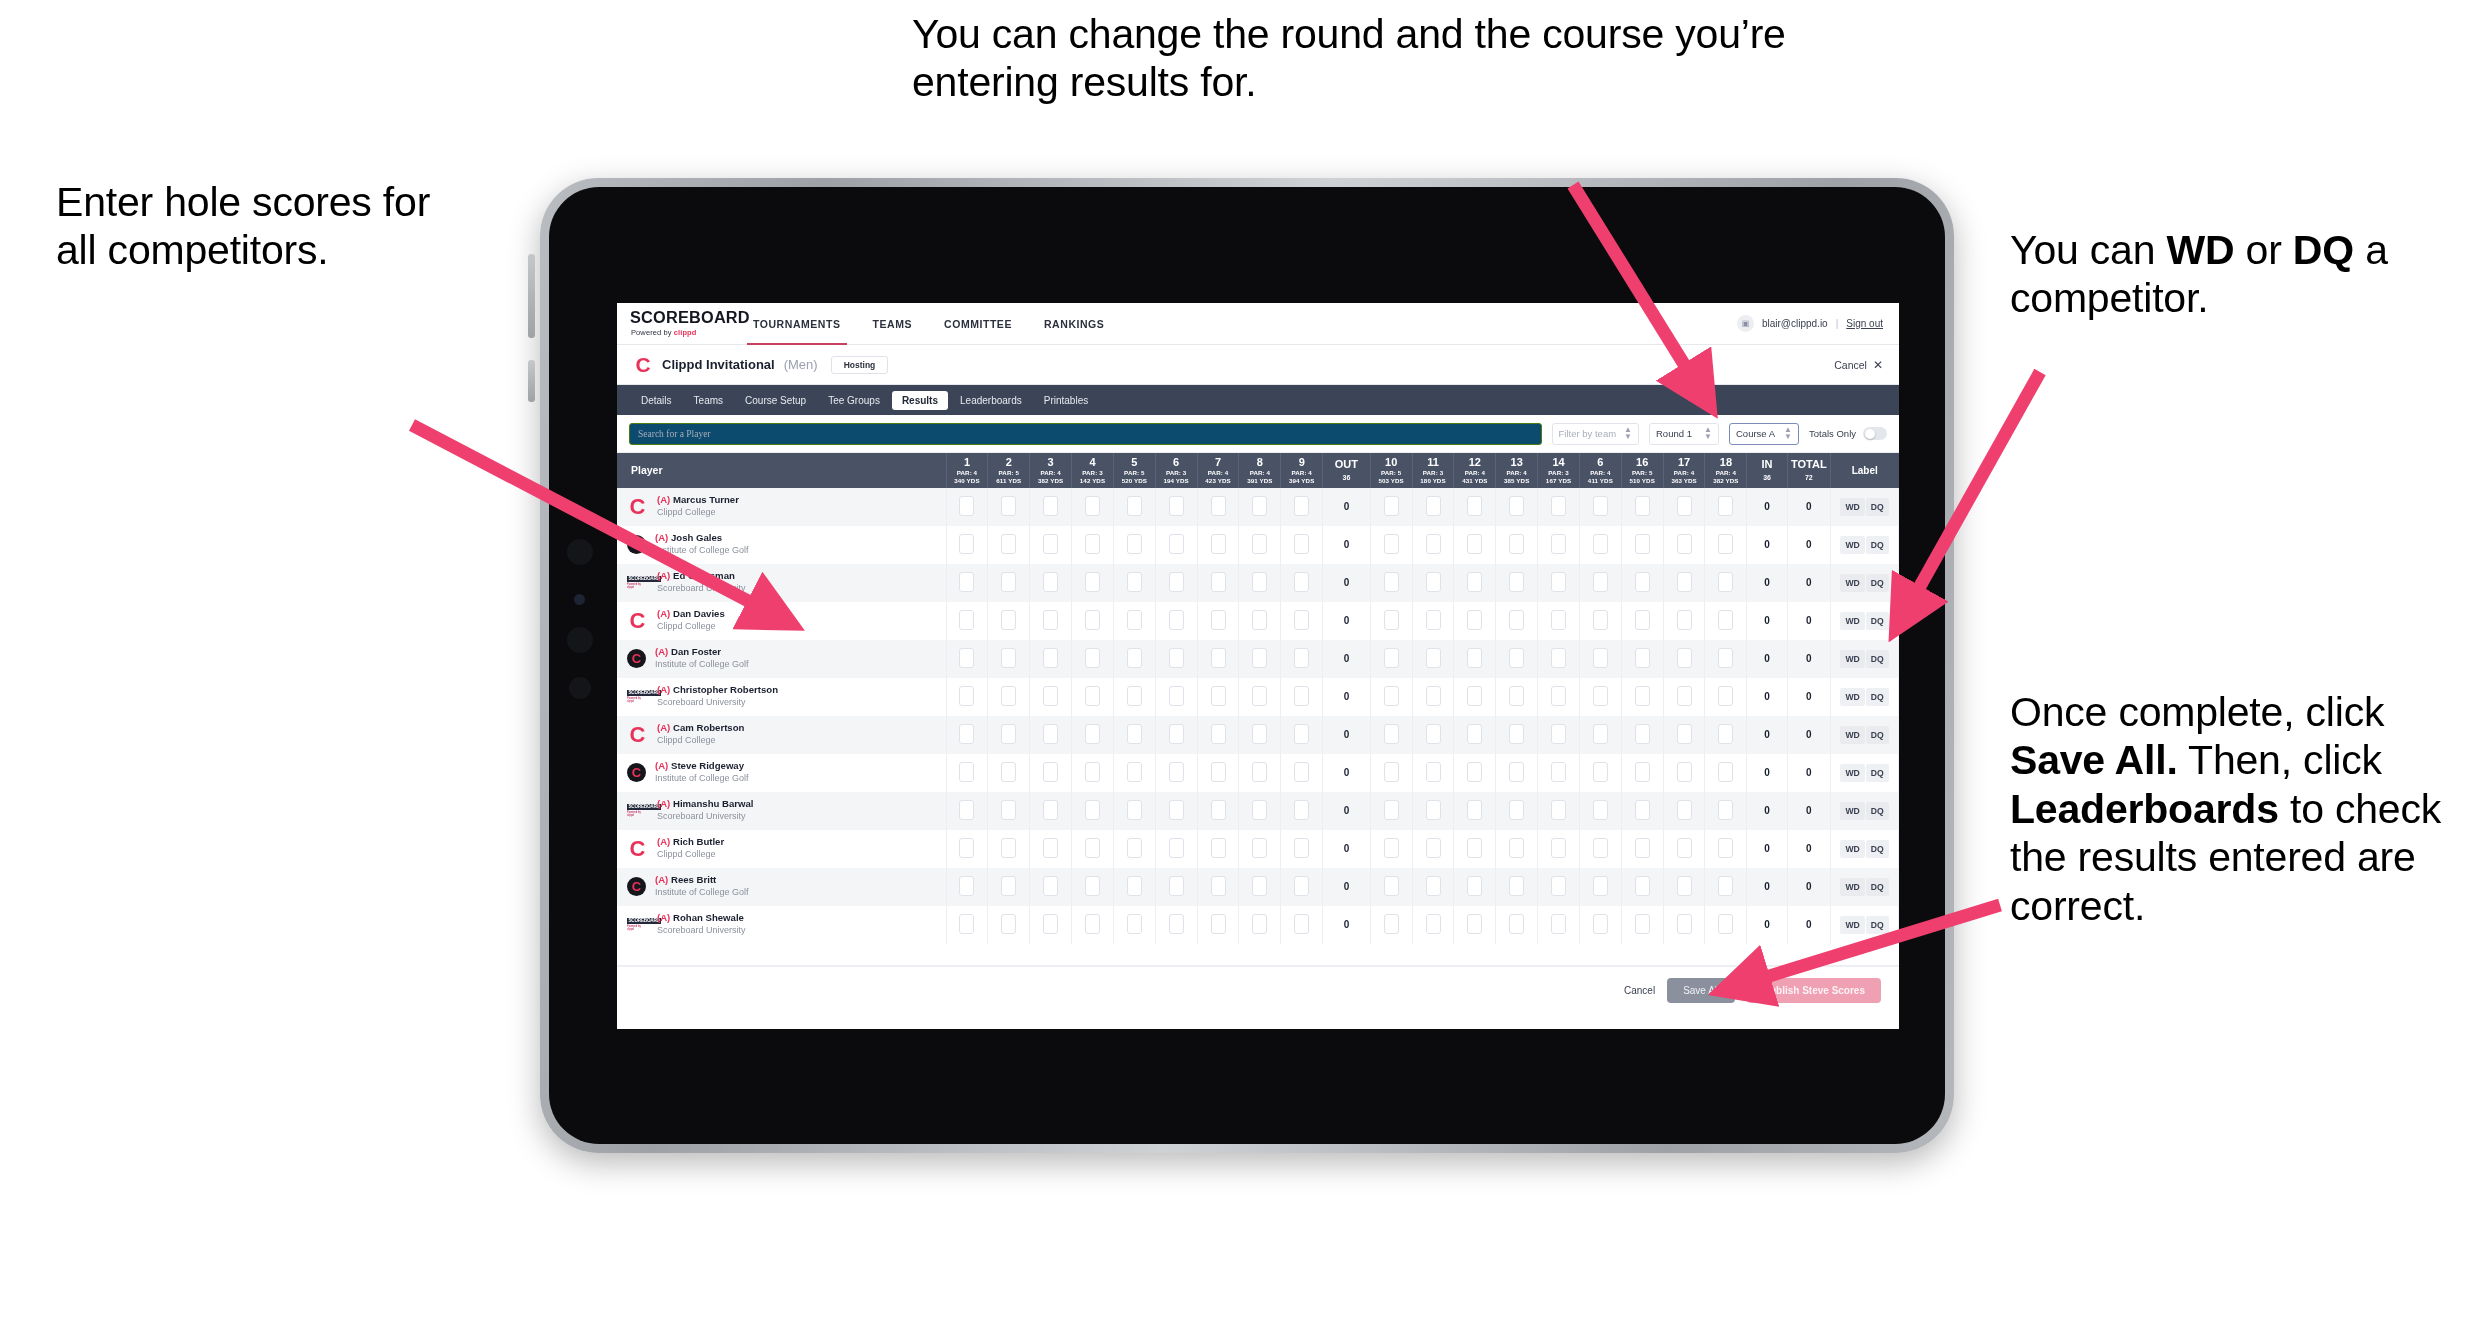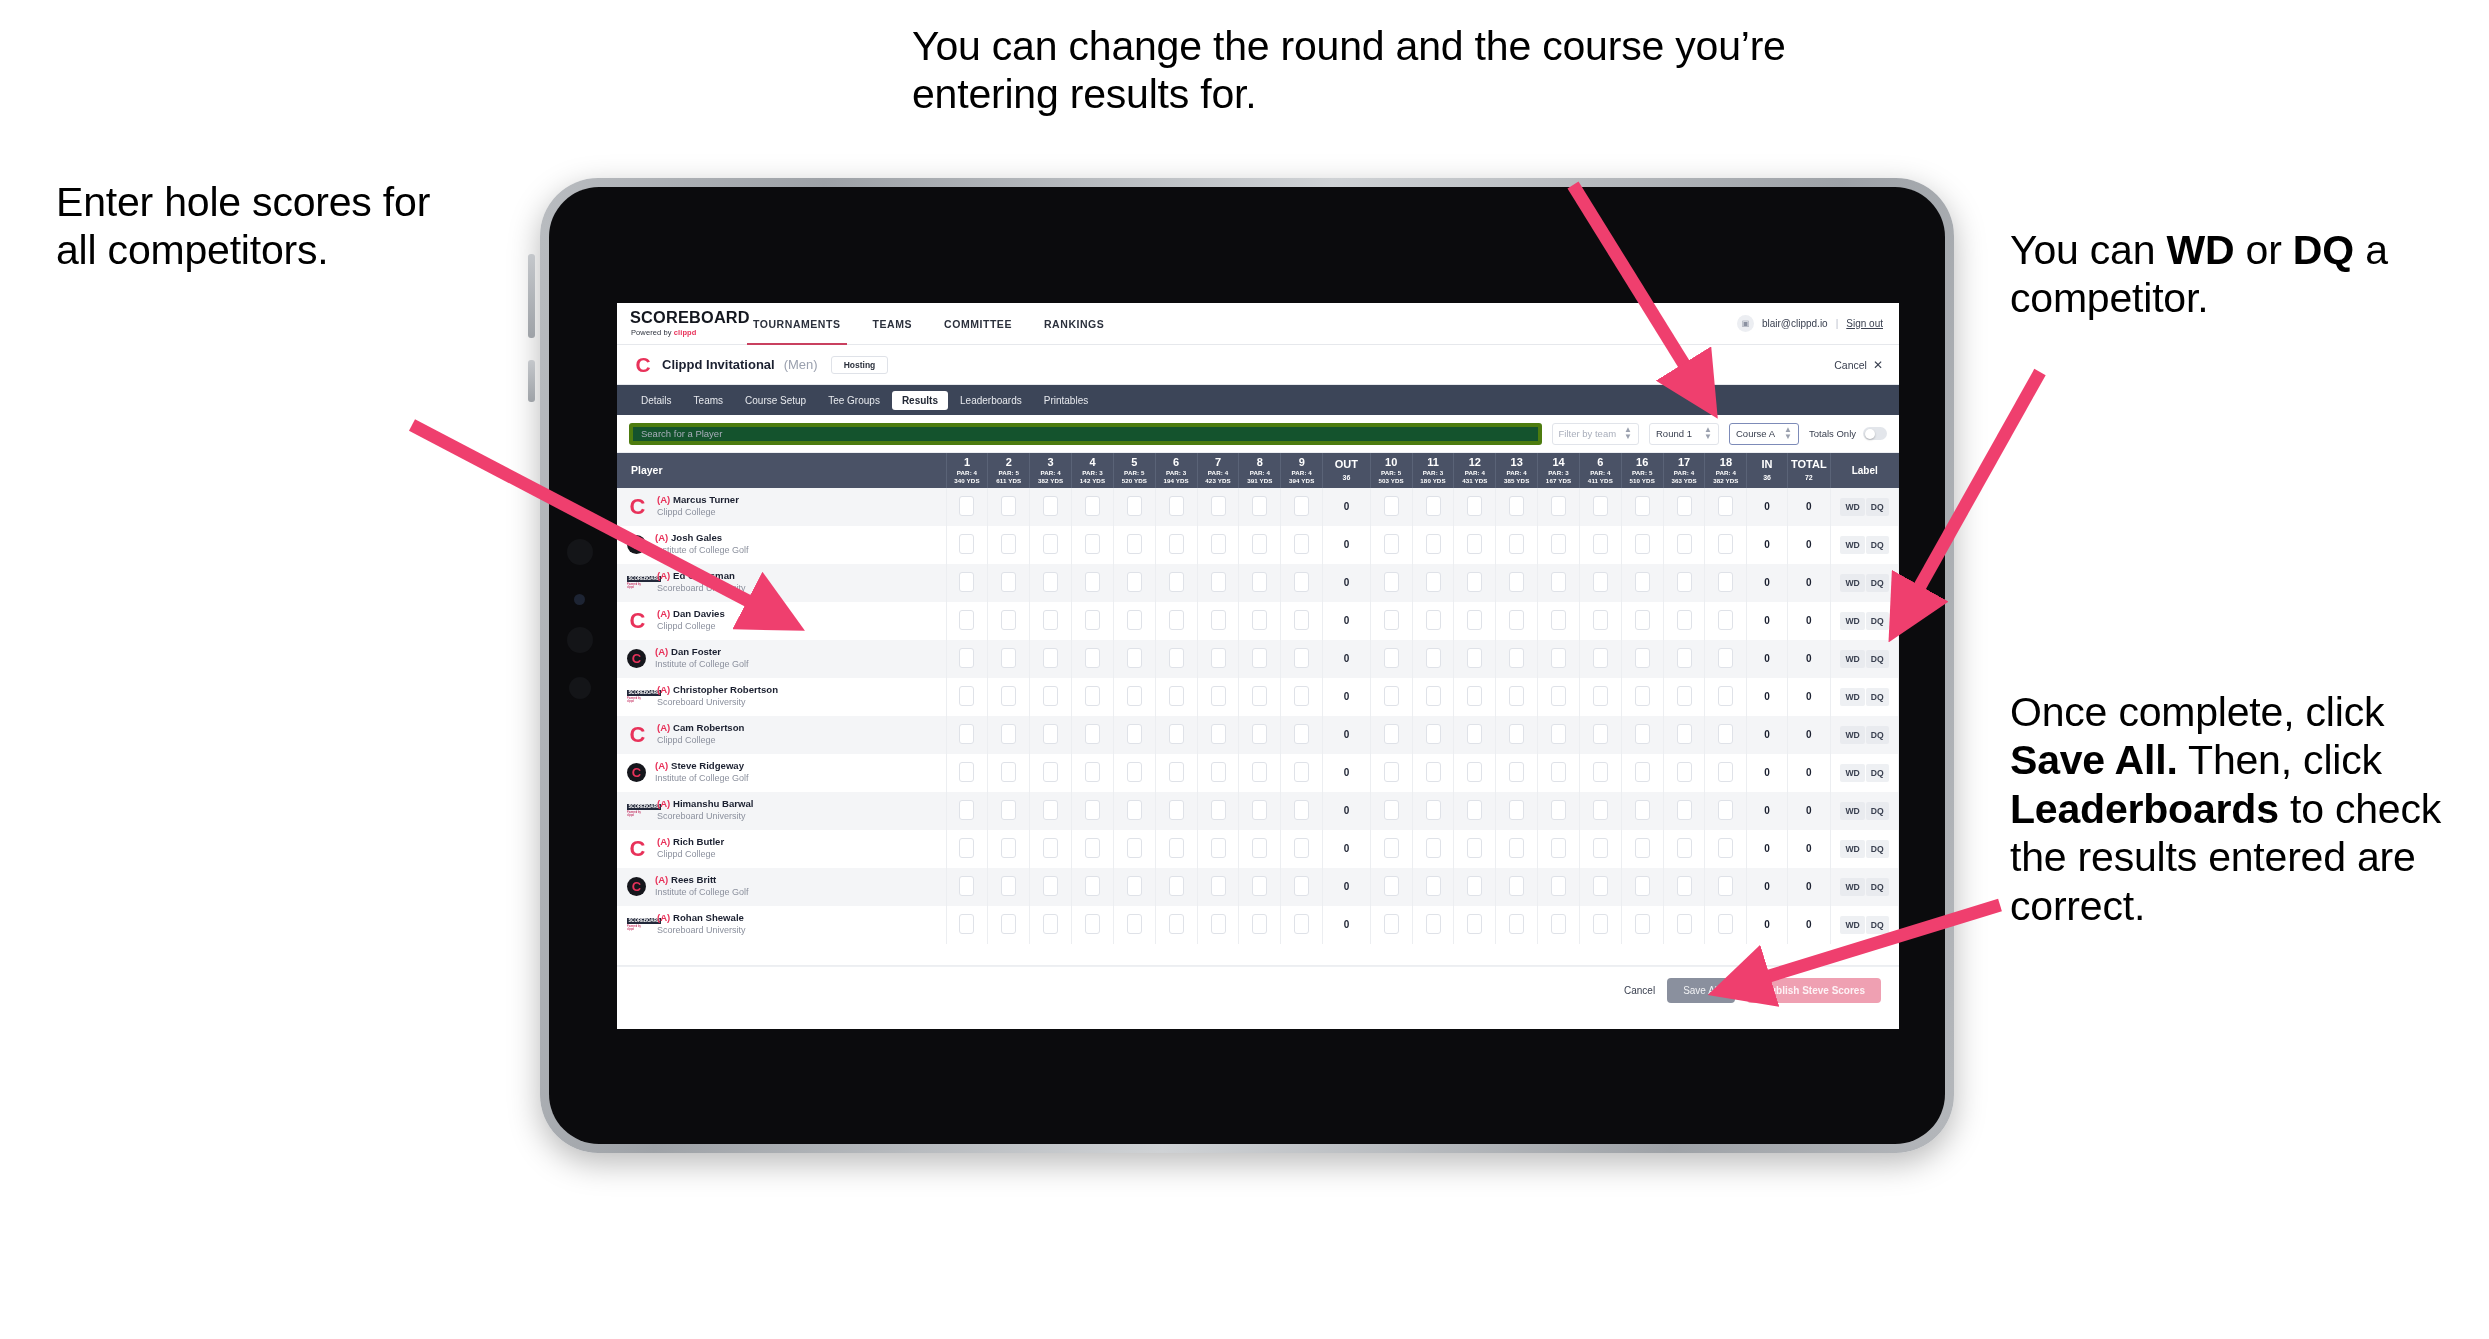--- a/index.html
+++ b/index.html
@@ -14,21 +14,21 @@
   
   .anno {
     position: absolute;
     color: #000;
     font-family: "Liberation Sans", sans-serif;
     font-size: 41px;
     line-height: 1.18;
     letter-spacing: -0.2px;
   }
   .anno b { font-weight: 700; }
-  #anno-top { left: 912px; top: 22px; width: 940px; }
+  #anno-top { left: 912px; top: 10px; width: 940px; }
   #anno-left { left: 56px; top: 178px; width: 400px; }
   #anno-wd  { left: 2010px; top: 226px; width: 470px; }
   #anno-save{ left: 2010px; top: 688px; width: 470px; }
 
   
   .arrow-layer { position:absolute; left:0; top:0; width:2489px; height:1339px; pointer-events:none; }
 
   
   #tablet {
     position: absolute;
@@ -128,23 +128,23 @@
   }
   .subtab.active { background:#fff; color:#222835; font-weight:600; }
 
   
   #filterbar {
     height: 38px; background:#fff; display:flex; align-items:center;
     padding: 0 12px; gap: 10px; border-bottom:1px solid #eceef2;
   }
   #search-input {
     flex: 1 1 auto; height: 22px;
-    border:4px solid #4d7c0f; border-radius:3px; background:#14532d;
+    border:1px solid #4d7c0f; border-radius:3px; background:#0c4a6e;
     font-size: 9.5px; color:#9aa0ae; padding: 0 8px;
-    font-family:Liberation Sans, sans-serif;
+    font-family:Liberation Serif, serif;
   }
   #search-input::placeholder { color:#a9aebb; }
   .select {
     height: 22px; min-width: 70px;
     border:1px solid #e1e4ea; border-radius:3px; background:#fff;
     display:flex; align-items:center; justify-content:space-between;
     padding: 0 6px; font-size:9.5px; color:#3a4050; cursor:pointer; gap:8px;
   }
   .select.placeholder { color:#a9aebb; }
   .select.focused { border-color:#7d8bb8; }

